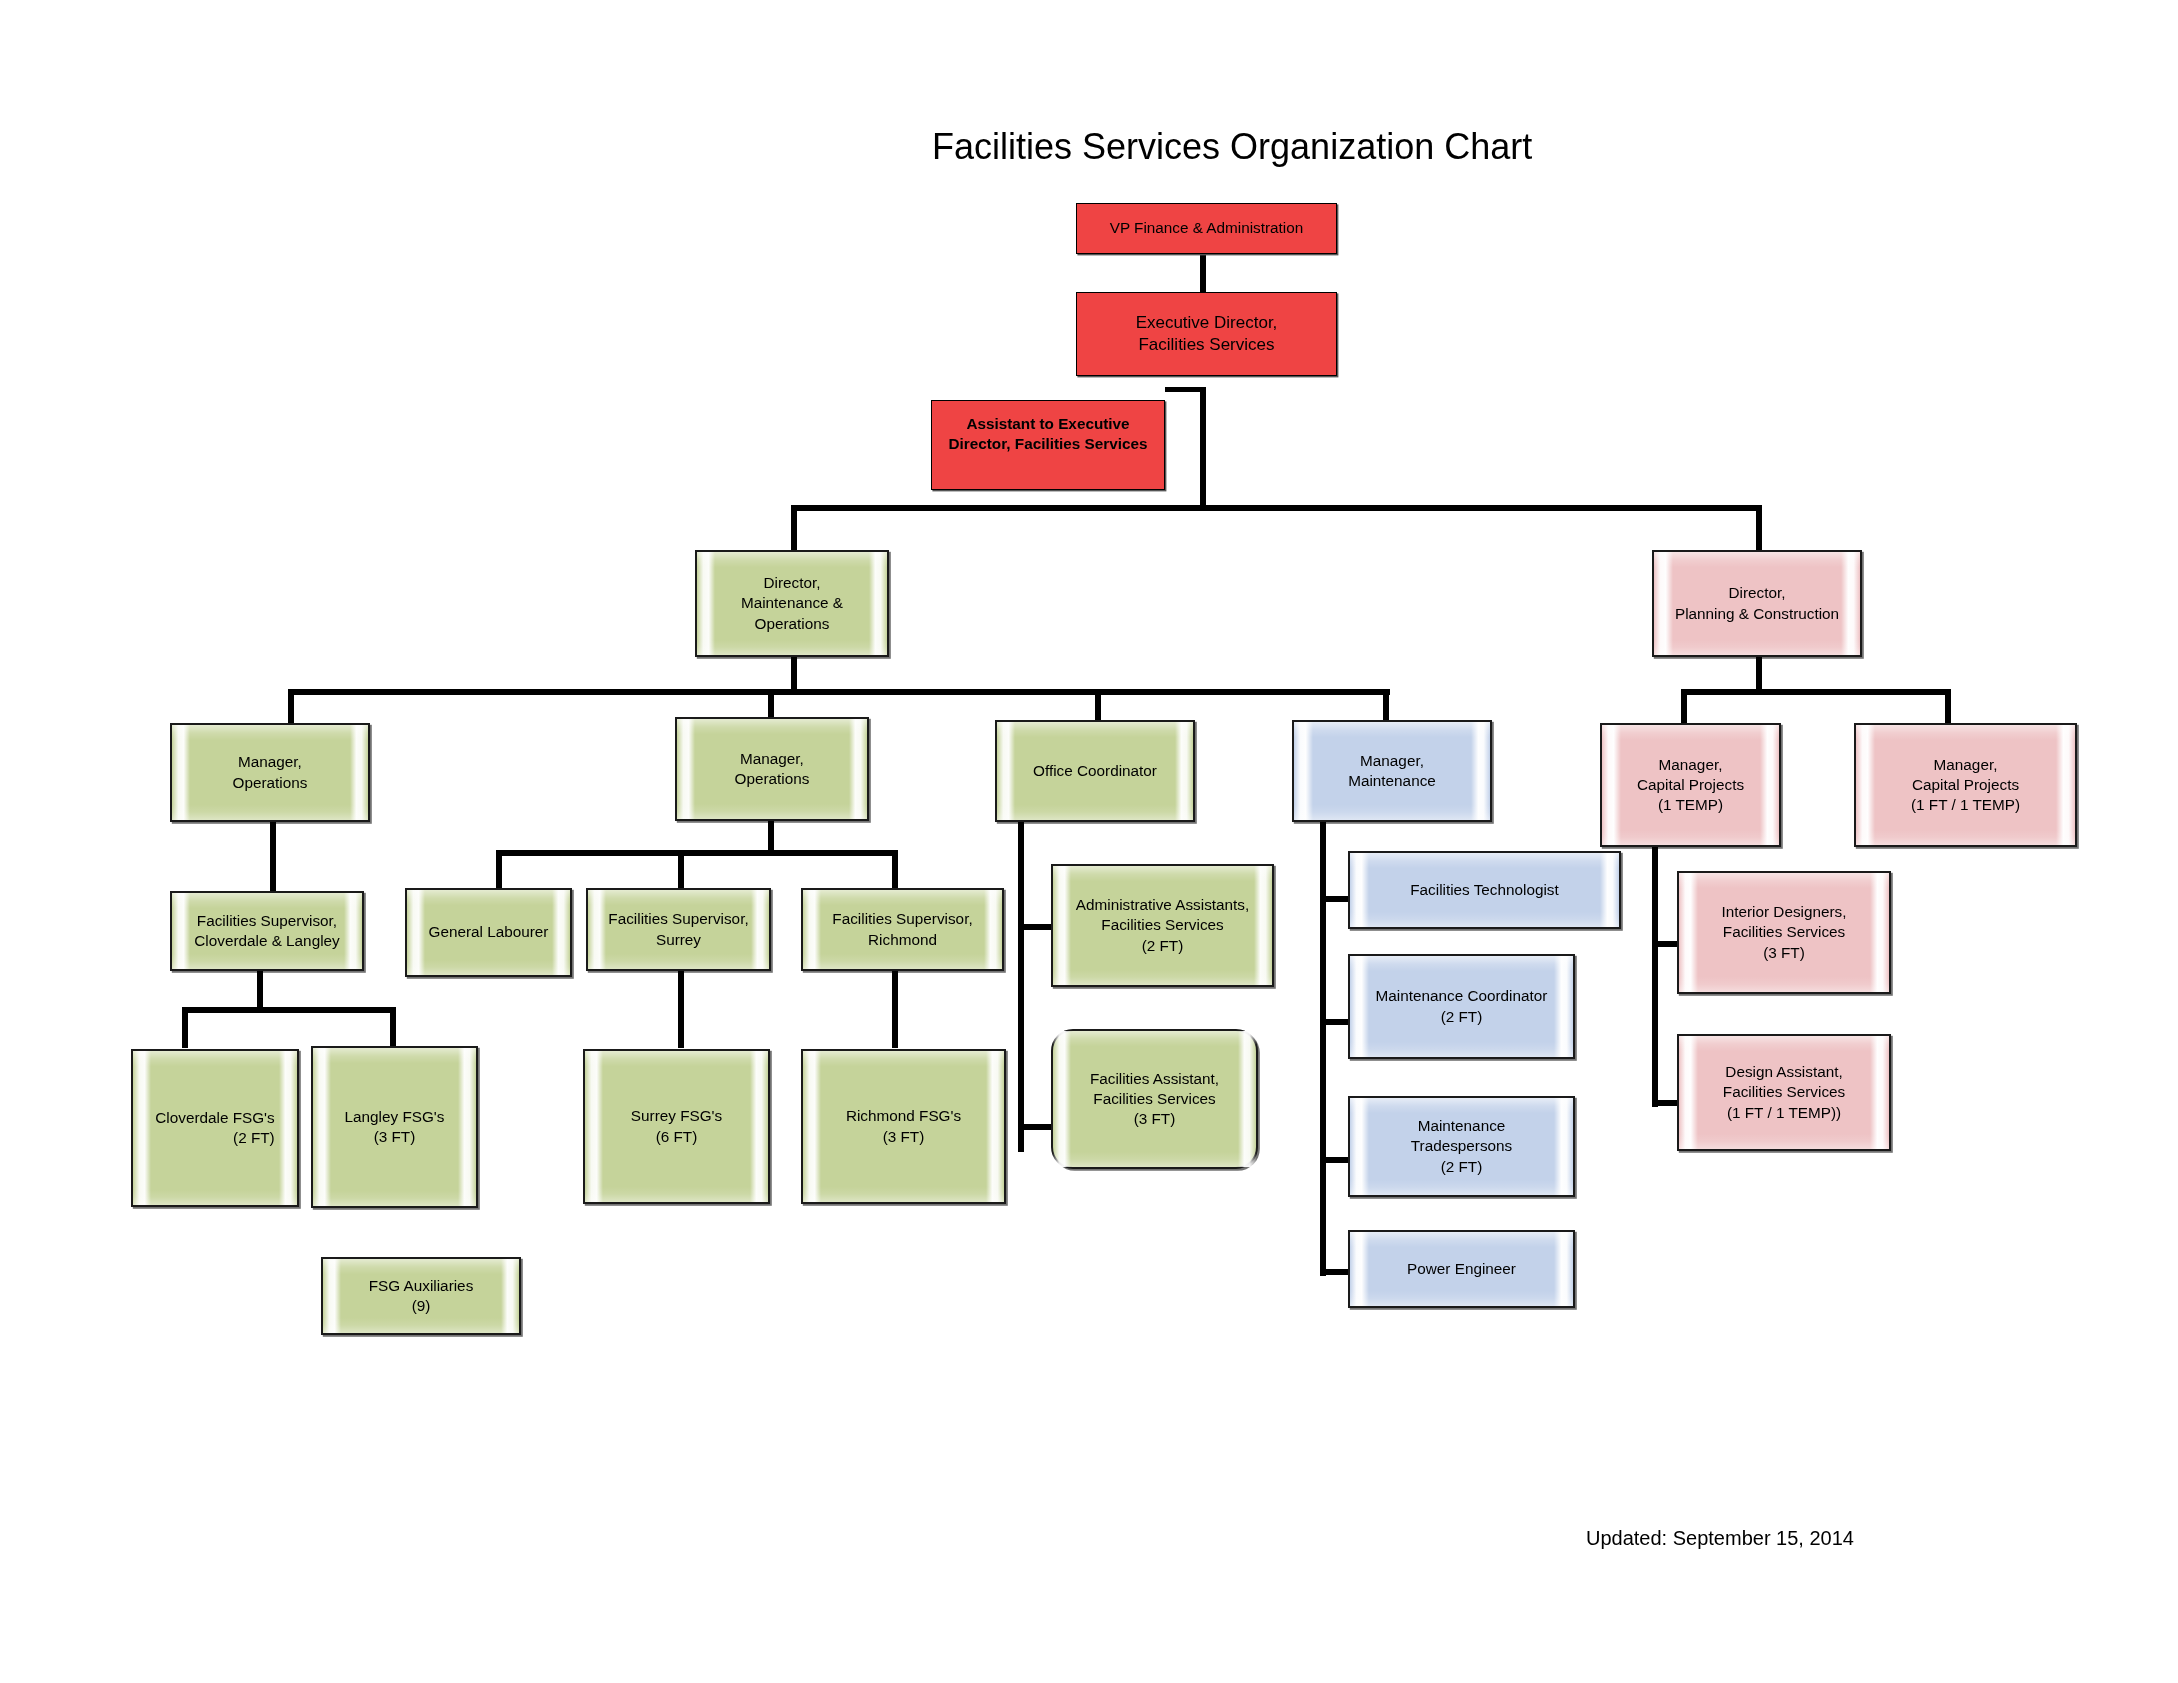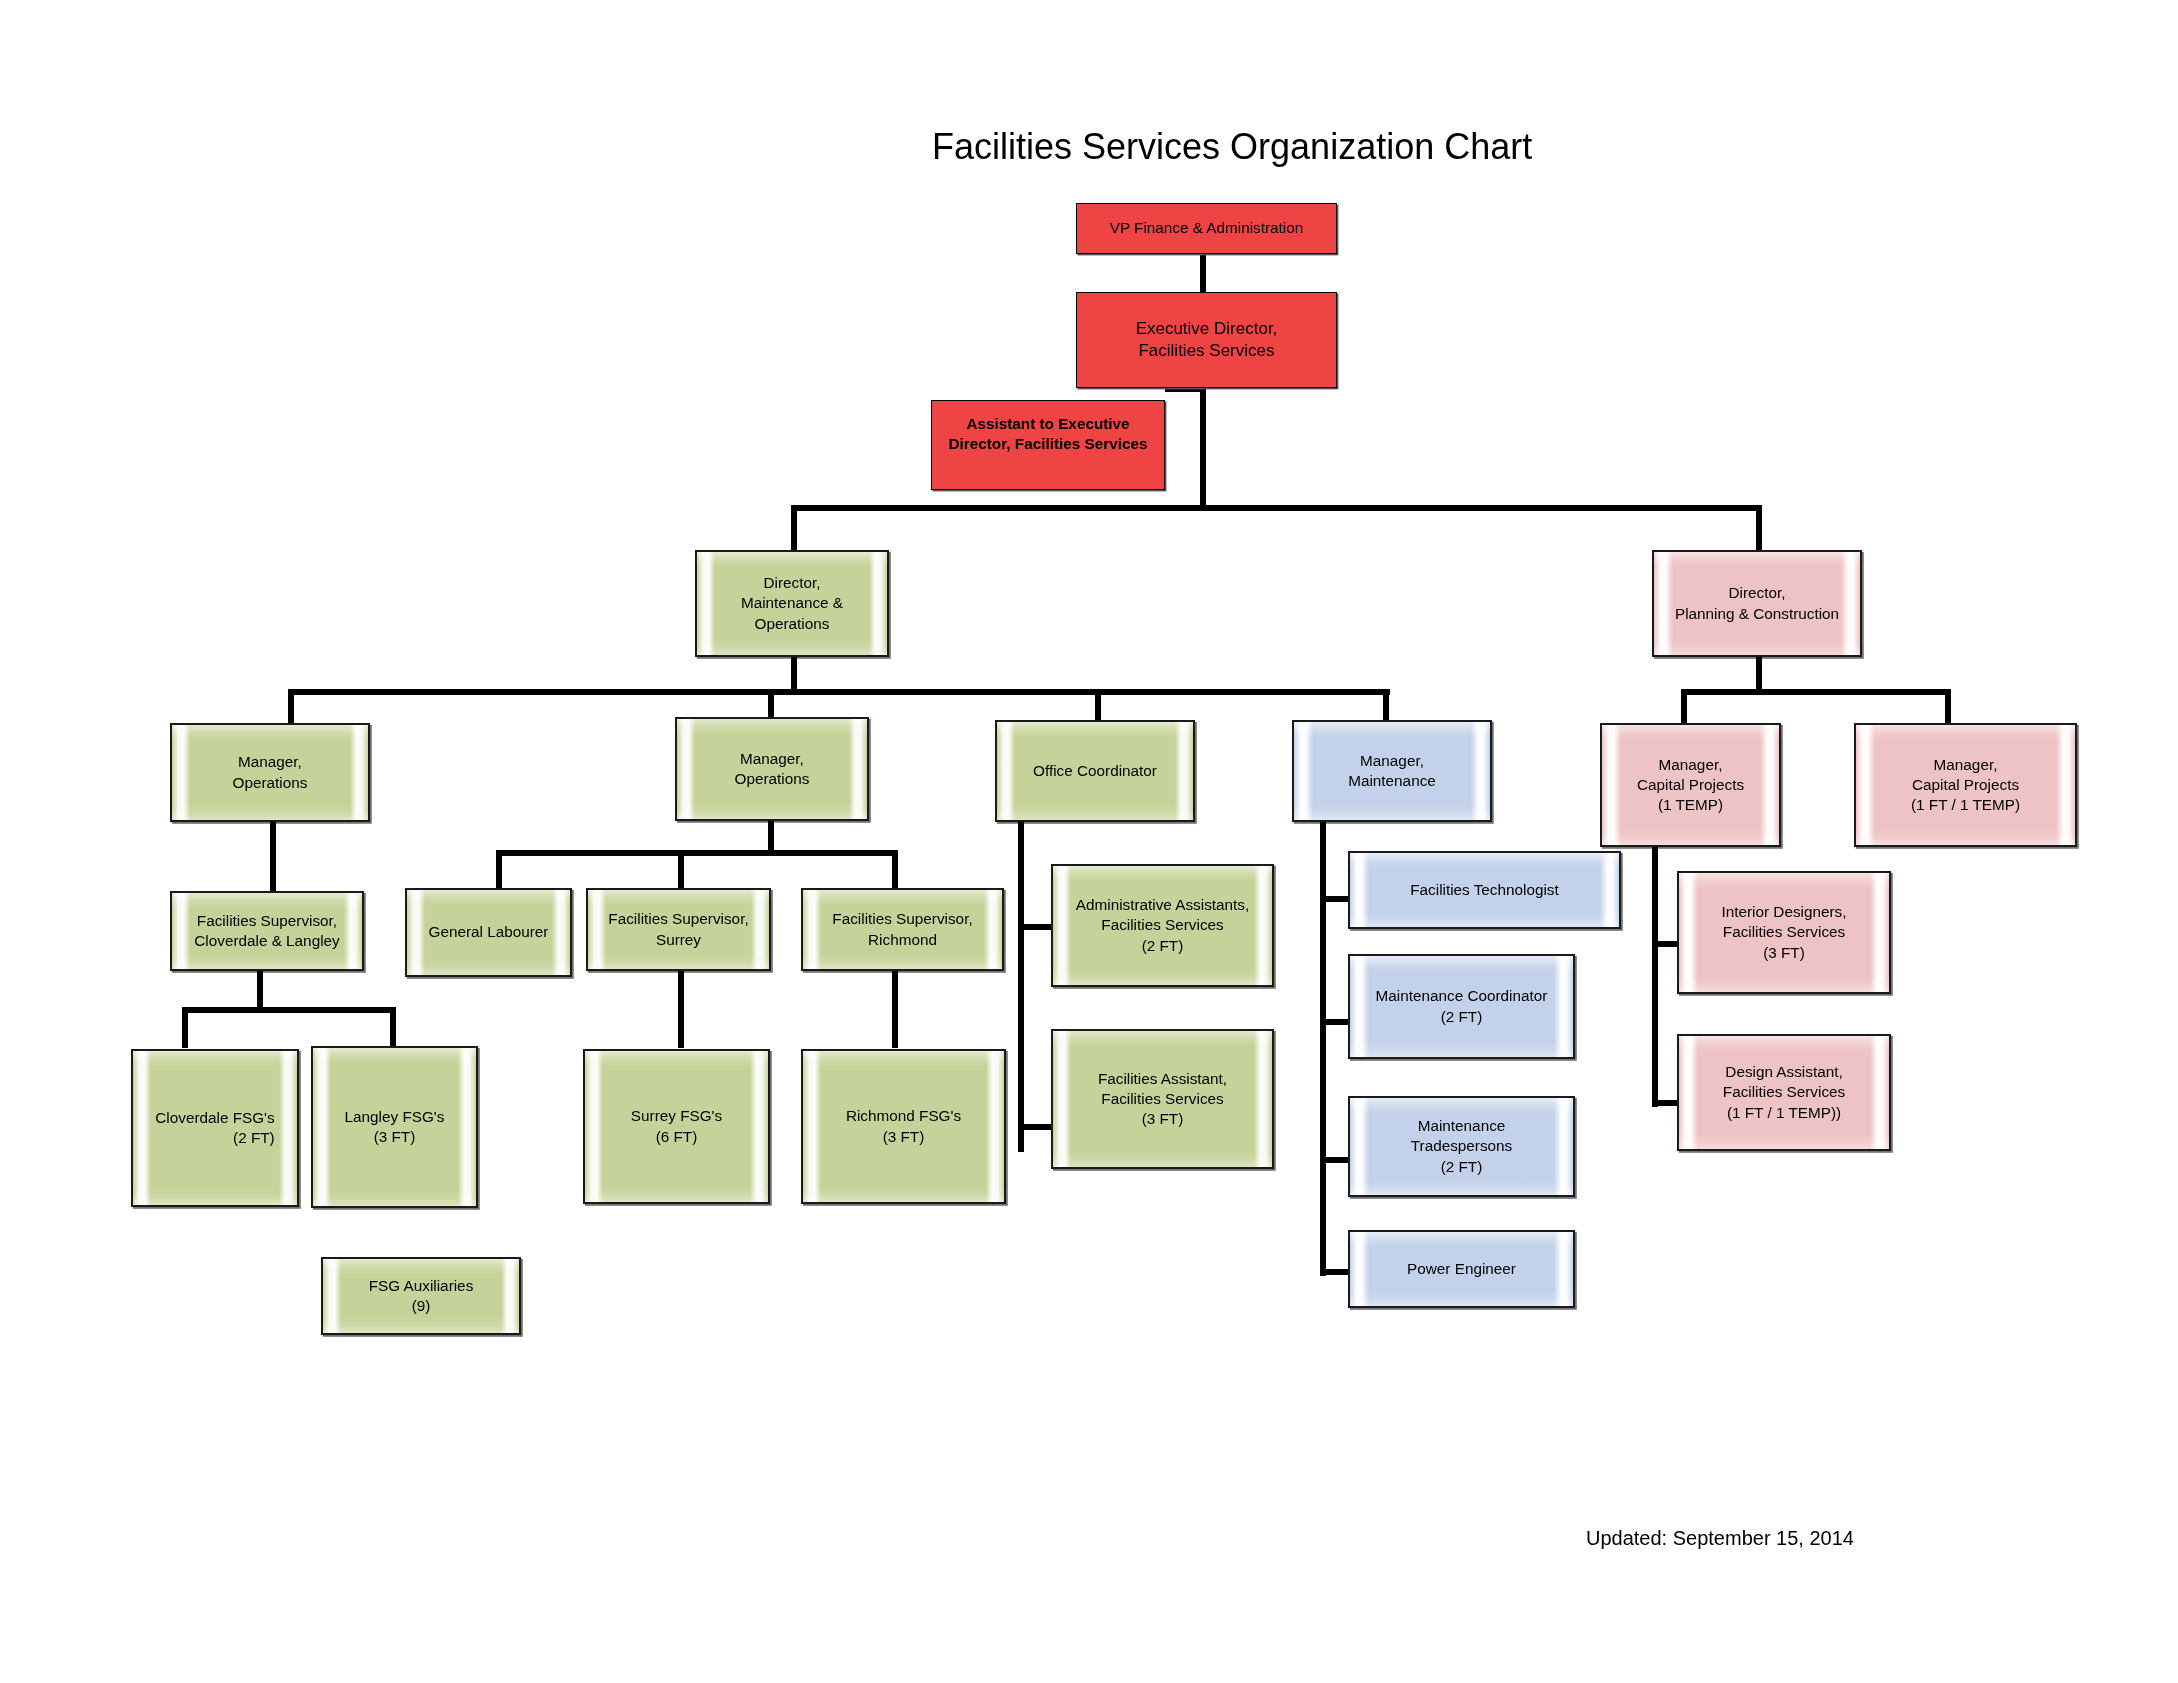--- a/index.html
+++ b/index.html
@@ -222,21 +222,21 @@
 
   <div class="ln" style="left:1652px; top:846px; width:6.3px; height:261px;"></div>
   <div class="ln" style="left:1652px; top:841px; width:34px; height:6.3px;"></div>
   <div class="ln" style="left:1652px; top:941px; width:28px; height:6.3px;"></div>
   <div class="ln" style="left:1652px; top:1100px; width:28px; height:6.3px;"></div>
 
   <div class="node plain" style="left:1076px; top:203px; width:261px; height:51px; font-size:15.3px;">
     <span class="lbl">VP Finance &amp; Administration</span>
   </div>
 
-  <div class="node plain" style="left:1076px; top:292px; width:261px; height:96px; font-size:17px; font-weight:400;">
+  <div class="node plain" style="left:1076px; top:292px; width:261px; height:84px; font-size:17px; font-weight:400;">
     <span class="lbl">Executive Director,
 Facilities Services</span>
   </div>
 
   <div class="node plain" style="left:931px; top:400px; width:234px; height:90px; font-size:15.3px; font-weight:bold; align-items:flex-start; padding-top:12.6px;">
     <span class="lbl">Assistant to Executive
 Director, Facilities Services</span>
   </div>
 
   <div class="node bevel green" style="left:695px; top:550px; width:194px; height:107px;">
@@ -298,21 +298,21 @@
     <span class="lbl">Facilities Supervisor,
 Richmond</span>
   </div>
 
   <div class="node bevel green" style="left:1051px; top:864px; width:223px; height:123px;">
     <span class="lbl">Administrative Assistants,
 Facilities Services
 (2 FT)</span>
   </div>
 
-  <div class="node bevel green" style="left:1051px; top:1029px; width:223px; height:140px;">
+  <div class="node bevel green" style="left:1051px; top:1029px; width:207px; height:140px;border-radius:22px;">
     <span class="lbl">Facilities Assistant,
 Facilities Services
 (3 FT)</span>
   </div>
 
   <div class="node bevel blue" style="left:1348px; top:851px; width:273px; height:78px;">
     <span class="lbl">Facilities Technologist</span>
   </div>
 
   <div class="node bevel blue" style="left:1348px; top:954px; width:227px; height:105px;">

